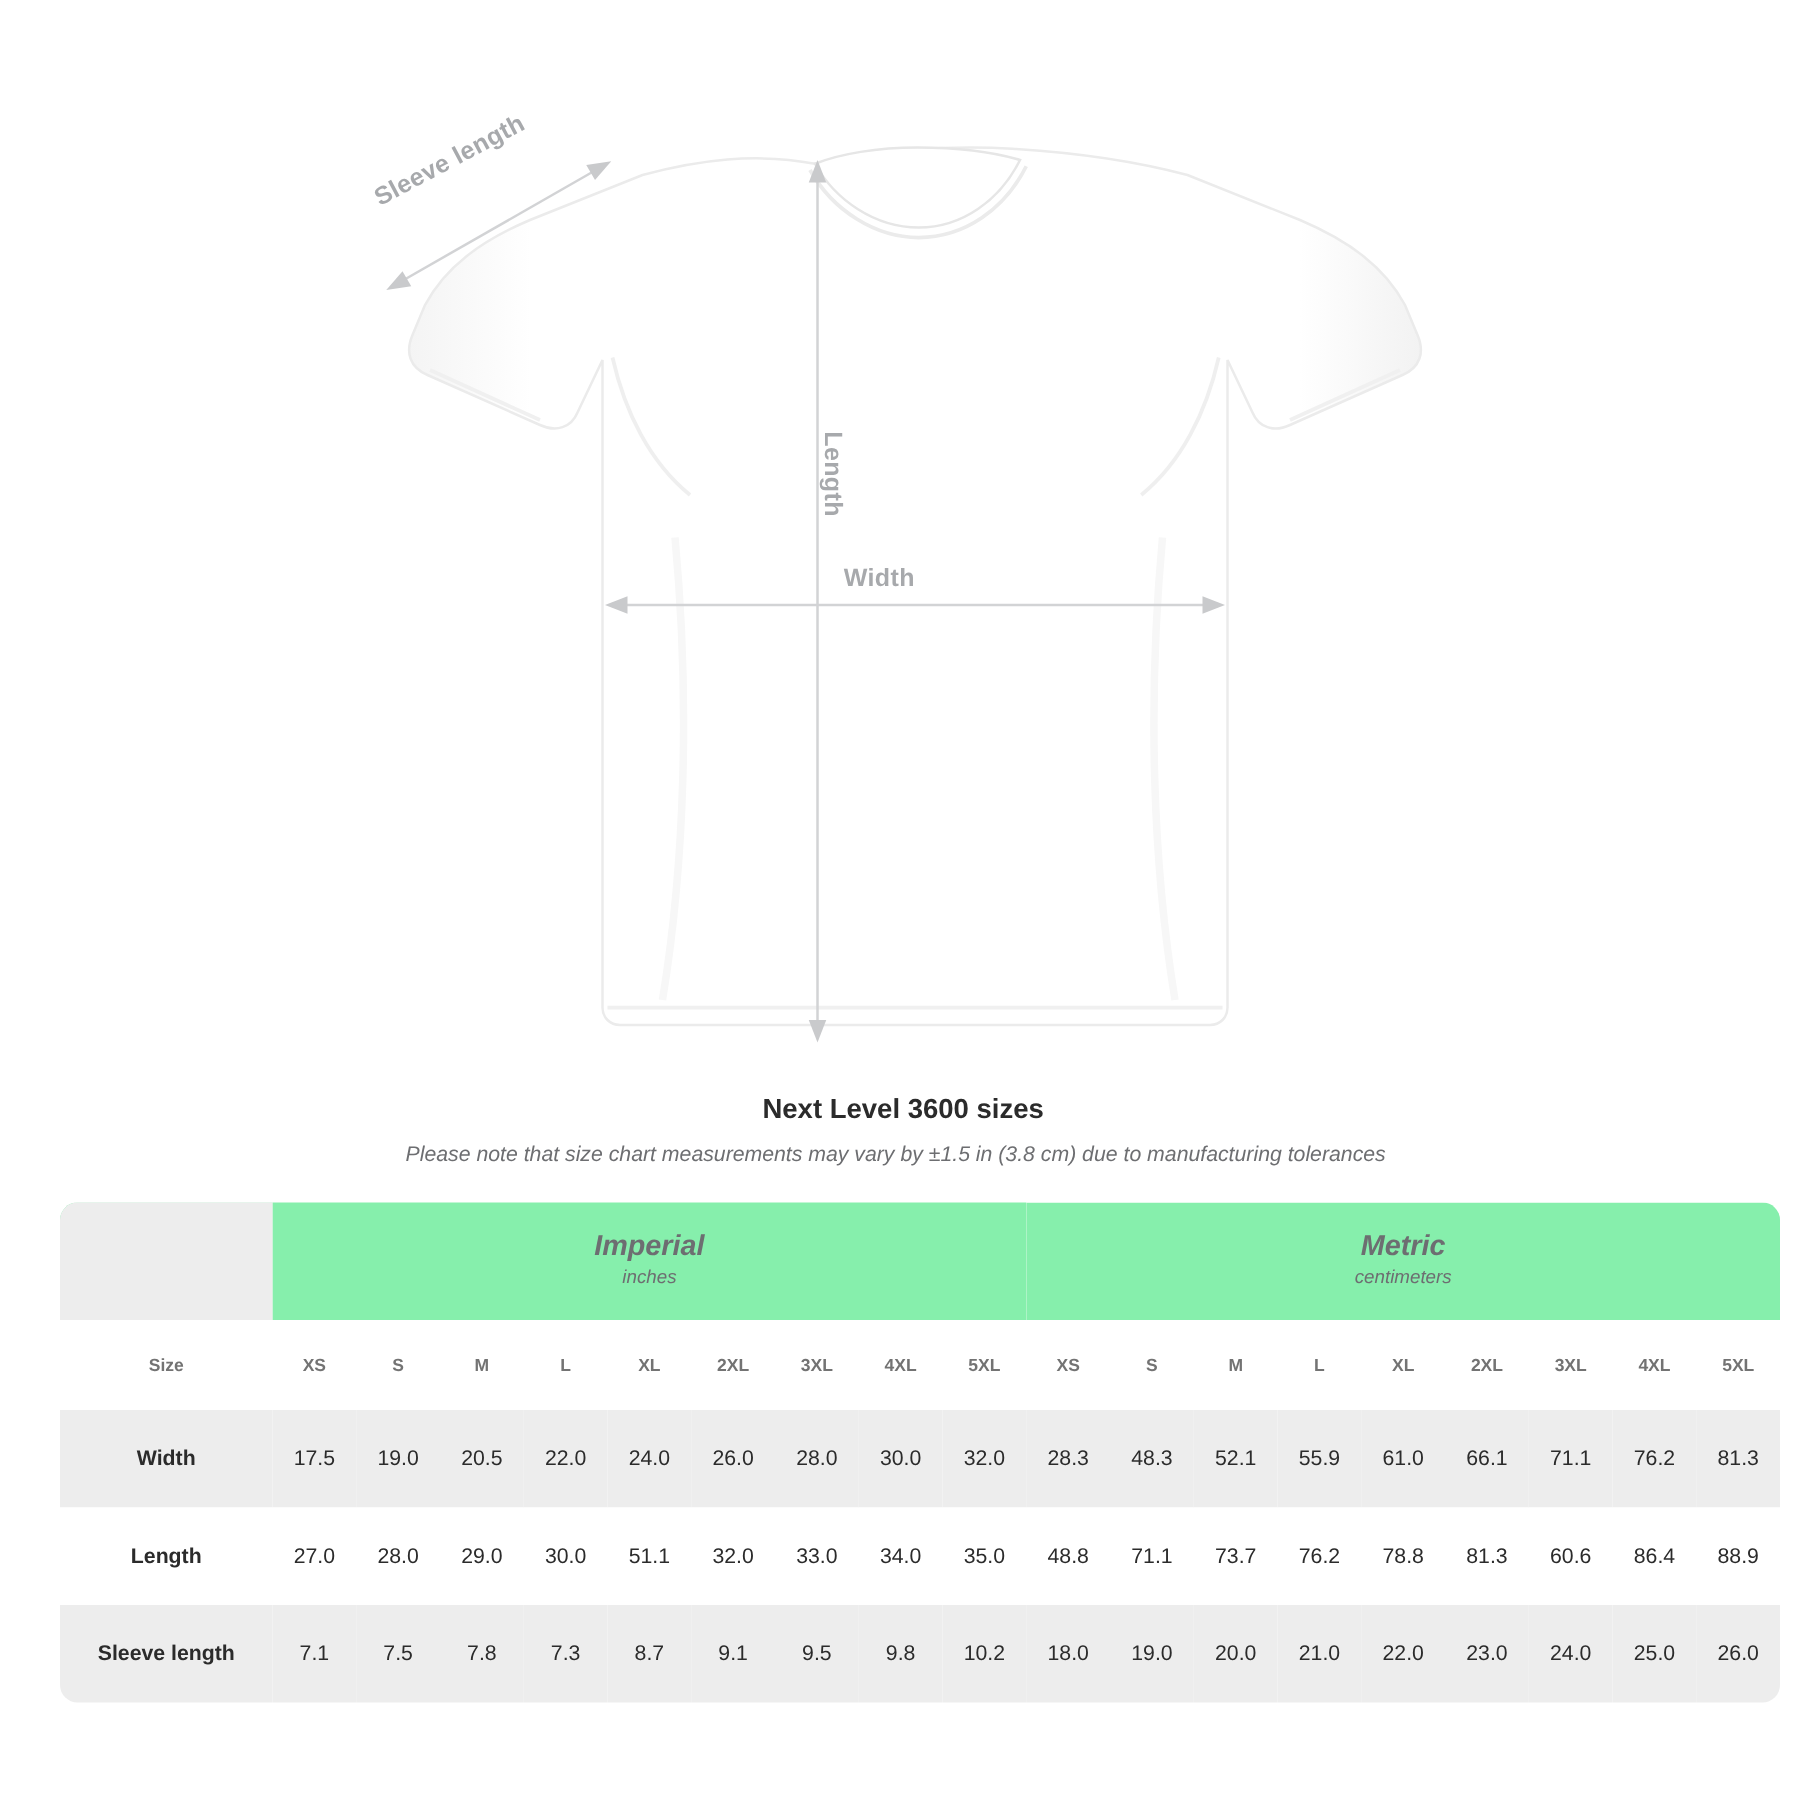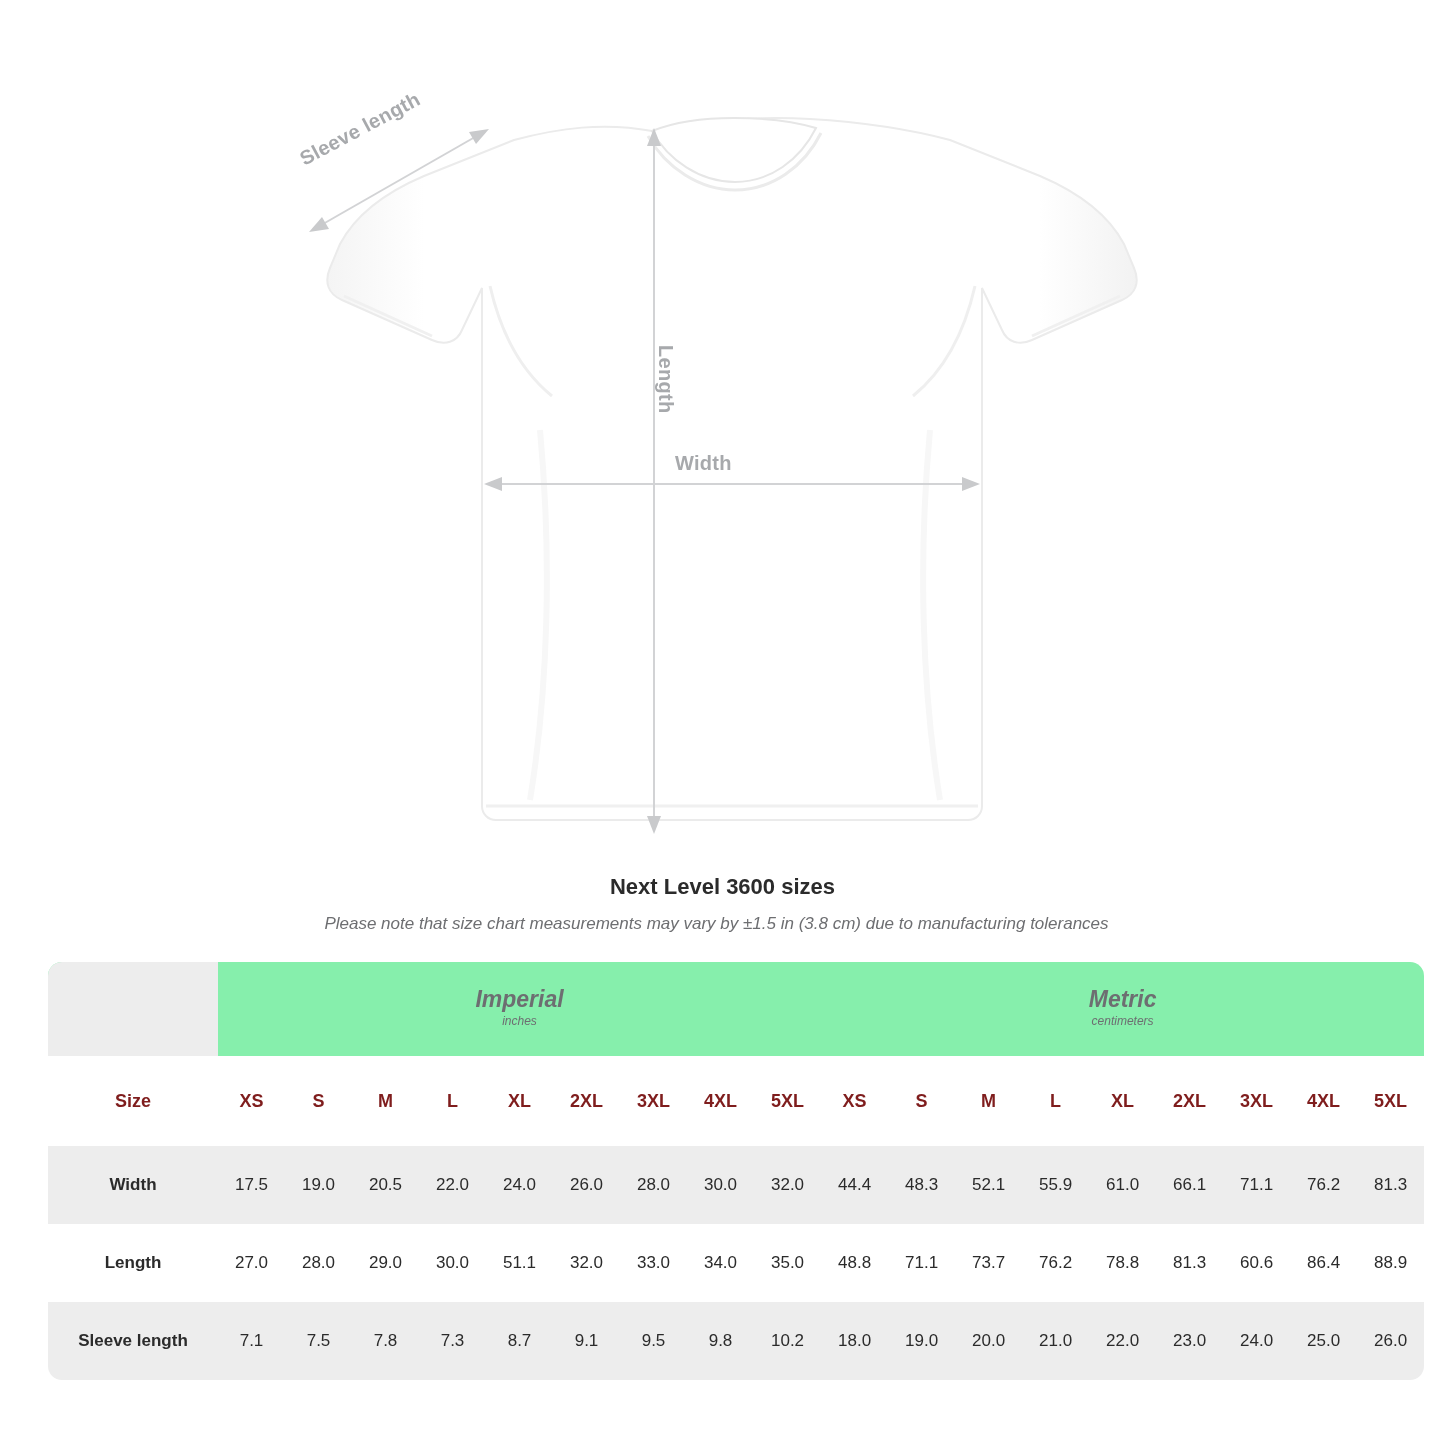--- a/index.html
+++ b/index.html
@@ -103,42 +103,42 @@
     background: #86efac;
     color: #6d6e71;
   }
   .unit-head .unit-name {
     font-size: 23px;
     font-style: italic;
     font-weight: bold;
     line-height: 1.1;
   }
   .unit-head .unit-sub {
-    font-size: 12px;
+    font-size: 15px;
     font-style: italic;
     font-weight: normal;
     line-height: 1.6;
   }
   .corner-cell {
     background: #ededed;
     border-top-left-radius: 14px;
   }
   .unit-imperial {
     border-top-left-radius: 0;
   }
   .unit-metric {
     border-top-right-radius: 14px;
   }
 
   tr.row-size td, tr.row-size th {
-    height: 90px;
+    height: 72px;
     background: #ffffff;
     font-weight: bold;
-    color: #7f1d1d;
-    font-size: 18px;
+    color: #737373;
+    font-size: 14px;
   }
   tr.row-alt td, tr.row-alt th {
     background: #ededed;
   }
   tr.row-plain td, tr.row-plain th {
     background: #ffffff;
   }
   tr.row-data td, tr.row-data th {
     height: 78px;
     font-size: 17px;
@@ -282,21 +282,21 @@
           <th class="rowlabel">Width</th>
           <td>17.5</td>
           <td>19.0</td>
           <td>20.5</td>
           <td>22.0</td>
           <td>24.0</td>
           <td>26.0</td>
           <td>28.0</td>
           <td>30.0</td>
           <td>32.0</td>
-          <td>44.4</td>
+          <td>28.3</td>
           <td>48.3</td>
           <td>52.1</td>
           <td>55.9</td>
           <td>61.0</td>
           <td>66.1</td>
           <td>71.1</td>
           <td>76.2</td>
           <td>81.3</td>
         </tr>
         <tr class="row-data row-plain">

